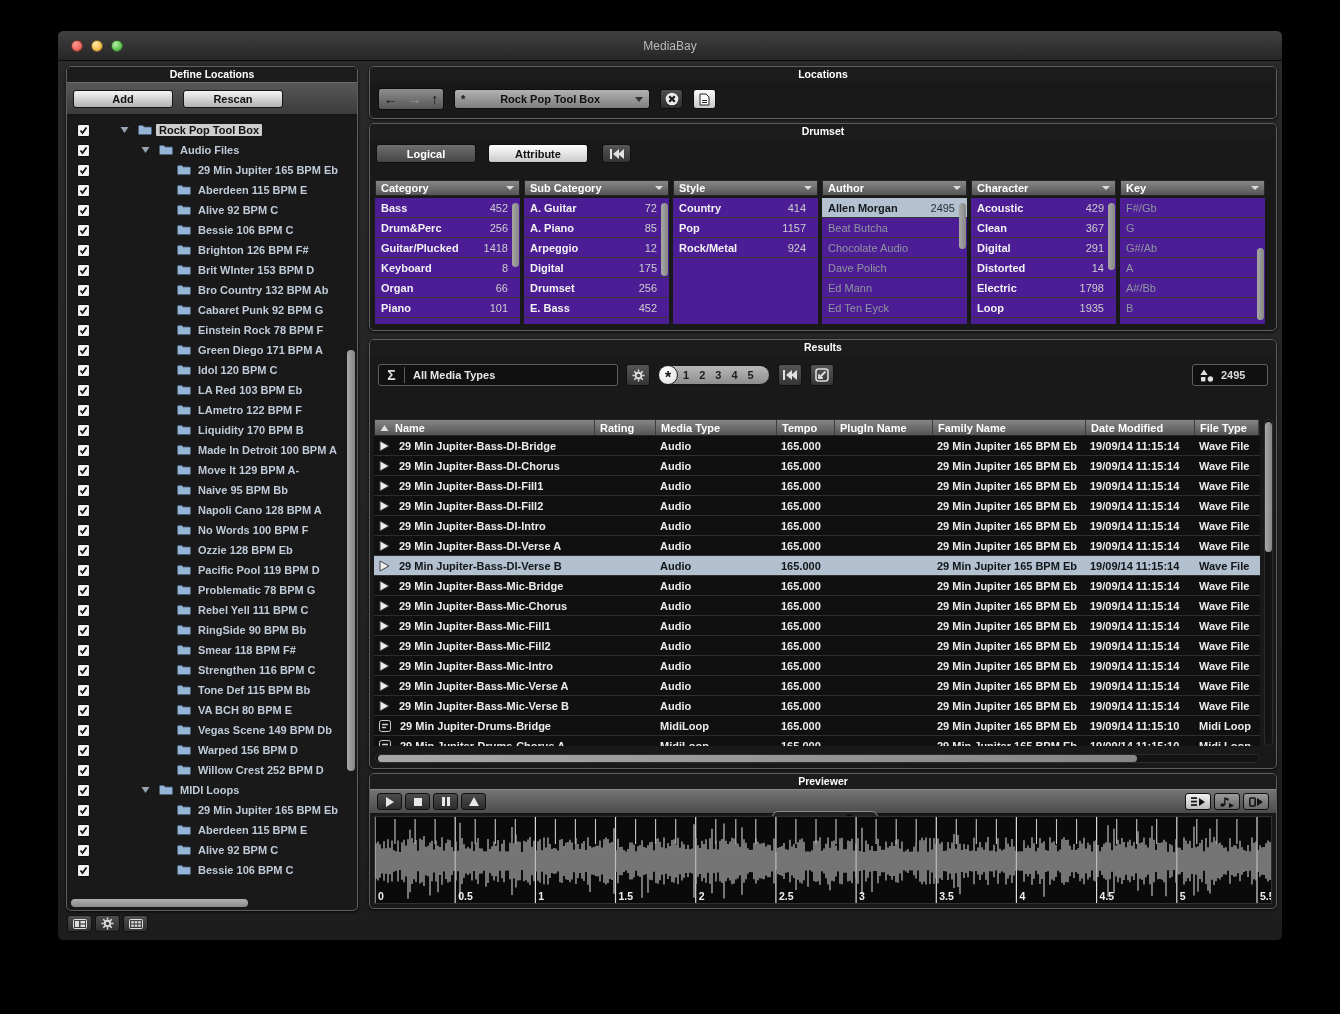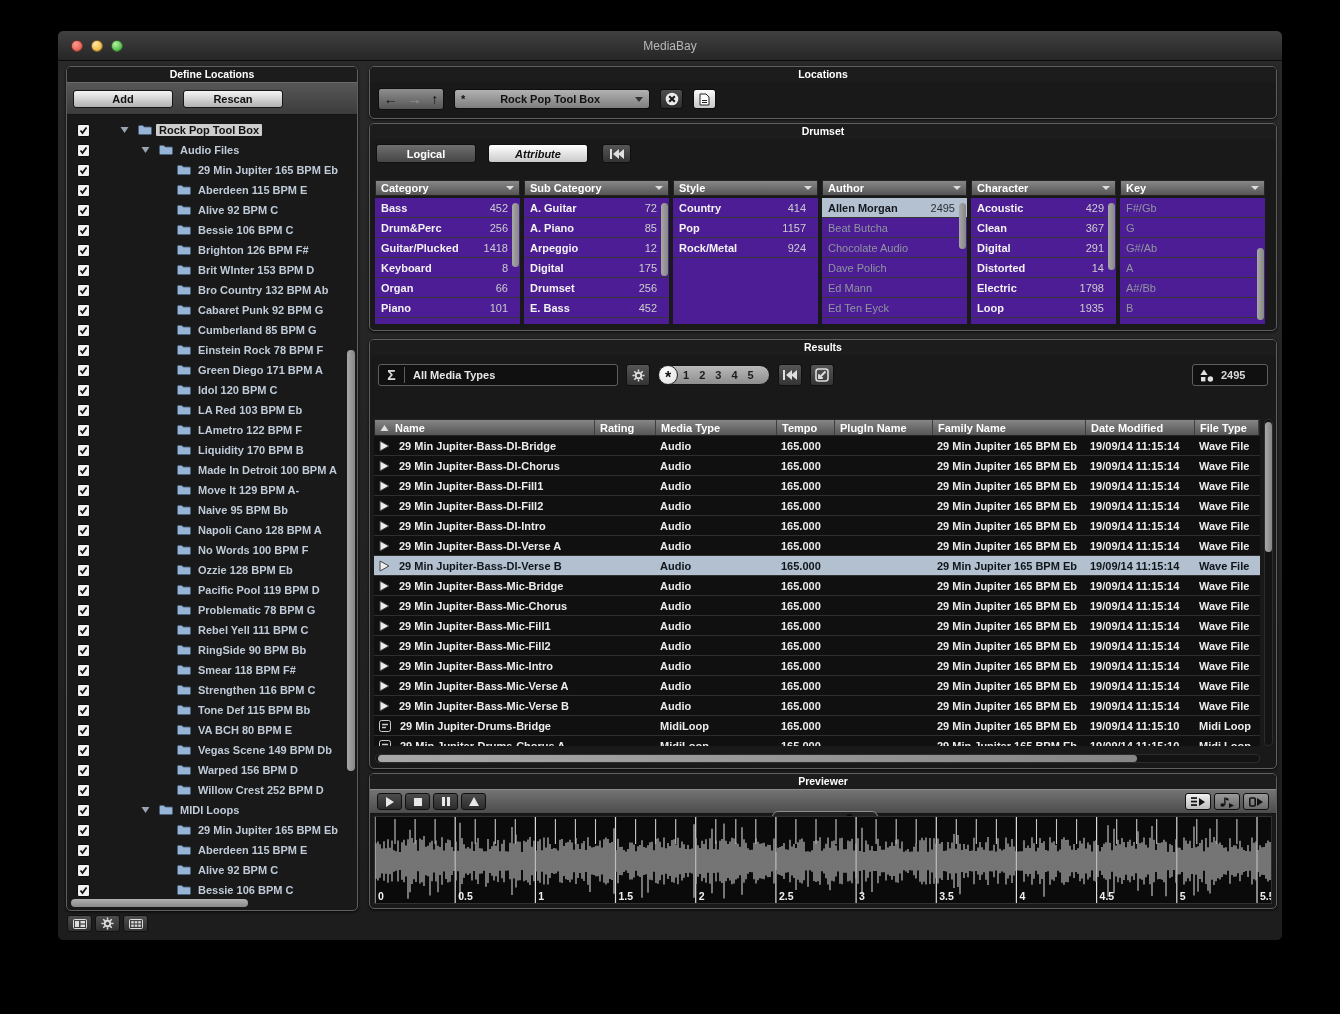--- a/index.html
+++ b/index.html
@@ -61,21 +61,21 @@
   .icon-btn-dark { width:23px; height:20px; background:linear-gradient(#4e4e4e,#2e2e2e); border:1px solid #0e0e0e;
     border-radius:3px; display:flex; align-items:center; justify-content:center; }
   .icon-btn-light { width:23px; height:20px; background:linear-gradient(#fafafa,#c8c8c8); border:1px solid #0e0e0e;
     border-radius:3px; display:flex; align-items:center; justify-content:center; }
 
   .filters-panel { left:311px; top:92px; width:908px; height:208px; }
   .filters-toolbar { display:flex; align-items:center; padding:5px 6px; gap:6px; }
   .btn-toggle { width:100px; height:19px; border-radius:3px; border:1px solid #101010; font-weight:bold;
     text-align:center; line-height:18px; }
   .btn-toggle.off { background:linear-gradient(#6e6e6e,#464646); color:#fff; }
-  .btn-toggle.on  { background:linear-gradient(#ffffff,#cacaca); color:#111; margin-left:6px;font-style:italic; }
+  .btn-toggle.on  { background:linear-gradient(#ffffff,#cacaca); color:#111; margin-left:6px; }
   .btn-reset { width:29px; height:19px; margin-left:8px; background:linear-gradient(#565656,#343434);
     border:1px solid #101010; border-radius:3px; display:flex; align-items:center; justify-content:center; }
   .filter-cols { position:absolute; left:5px; right:5px; top:56px; bottom:6px; display:flex; gap:4px; }
   .filter-col { width:145px; position:relative; }
   .filter-col-header { height:16px; background:linear-gradient(#878787,#555555); border:1px solid #242424;
     color:#fff; font-weight:bold; display:flex; align-items:center; padding:0 5px; }
   .filter-col-header .caret { margin-left:auto; width:0; height:0; border-left:4px solid transparent;
     border-right:4px solid transparent; border-top:4px solid #ddd; }
   .filter-list { position:absolute; left:0; right:0; top:18px; bottom:0; background:#4c1d95; }
   .filter-item { height:20px; display:flex; align-items:center; padding:0 12px 0 6px;
@@ -302,32 +302,20 @@
         <div class="tree-row">
           <span class="tree-check">
             <svg width="9" height="9" viewBox="0 0 9 9">
               <path d="M1.5 4.5 L3.5 7 L7.5 1.5" stroke="#111" stroke-width="1.8" fill="none"></path>
             </svg>
           </span>
           <span style="width: 87px; flex: 0 0 auto;"></span>
           <span class="tree-folder"><svg width="14" height="11" viewBox="0 0 14 11">
               <path d="M0.5 2.5 a1 1 0 0 1 1 -1 h3.5 l1.2 1.5 h6.3 a1 1 0 0 1 1 1 v5.5 a1 1 0 0 1 -1 1 h-11 a1 1 0 0 1 -1 -1 z" fill="#96b4d6" stroke="#46607e" stroke-width="0.8"></path>
             </svg></span>
-          <span class="tree-label">Cumberland 85 BPM G</span>
-        </div>
-        <div class="tree-row">
-          <span class="tree-check">
-            <svg width="9" height="9" viewBox="0 0 9 9">
-              <path d="M1.5 4.5 L3.5 7 L7.5 1.5" stroke="#111" stroke-width="1.8" fill="none"></path>
-            </svg>
-          </span>
-          <span style="width: 87px; flex: 0 0 auto;"></span>
-          <span class="tree-folder"><svg width="14" height="11" viewBox="0 0 14 11">
-              <path d="M0.5 2.5 a1 1 0 0 1 1 -1 h3.5 l1.2 1.5 h6.3 a1 1 0 0 1 1 1 v5.5 a1 1 0 0 1 -1 1 h-11 a1 1 0 0 1 -1 -1 z" fill="#96b4d6" stroke="#46607e" stroke-width="0.8"></path>
-            </svg></span>
           <span class="tree-label">Einstein Rock 78 BPM F</span>
         </div>
         <div class="tree-row">
           <span class="tree-check">
             <svg width="9" height="9" viewBox="0 0 9 9">
               <path d="M1.5 4.5 L3.5 7 L7.5 1.5" stroke="#111" stroke-width="1.8" fill="none"></path>
             </svg>
           </span>
           <span style="width: 87px; flex: 0 0 auto;"></span>
           <span class="tree-folder"><svg width="14" height="11" viewBox="0 0 14 11">

